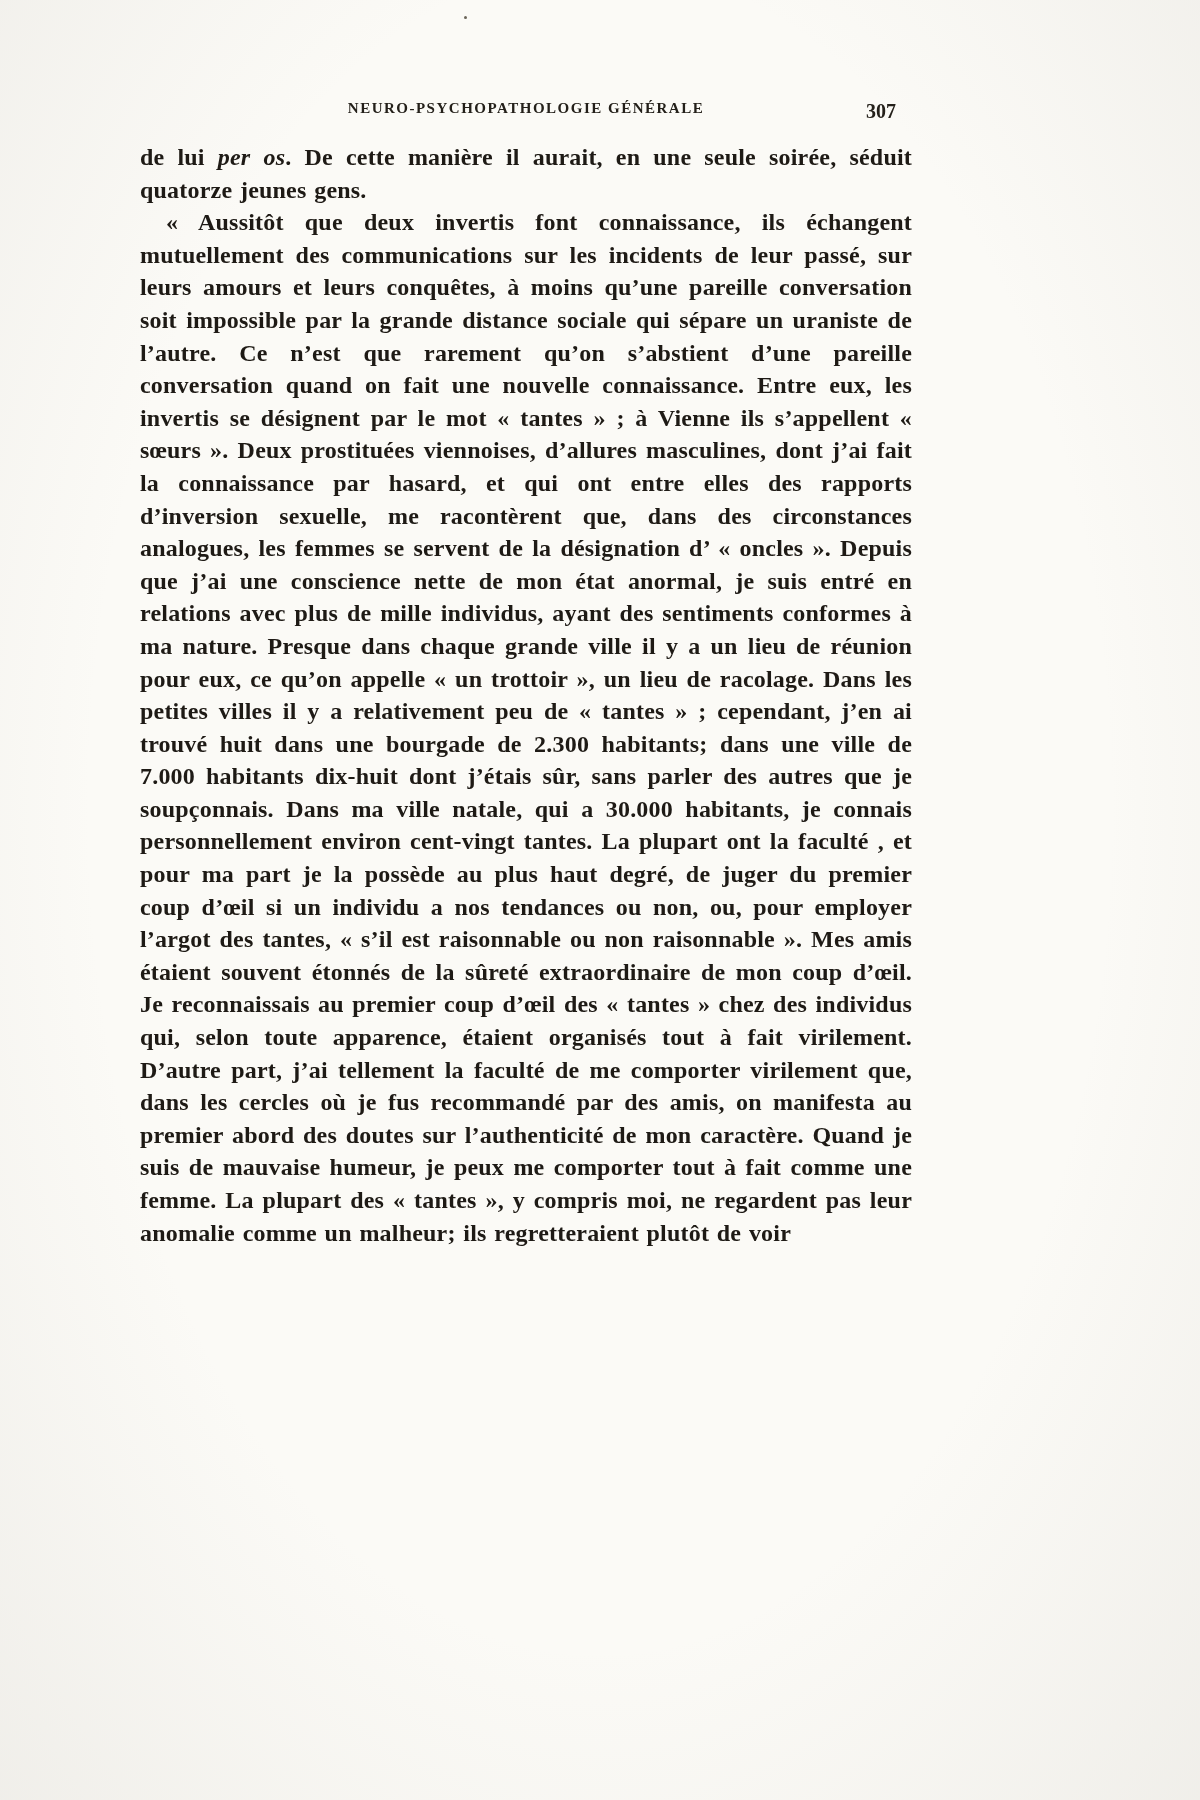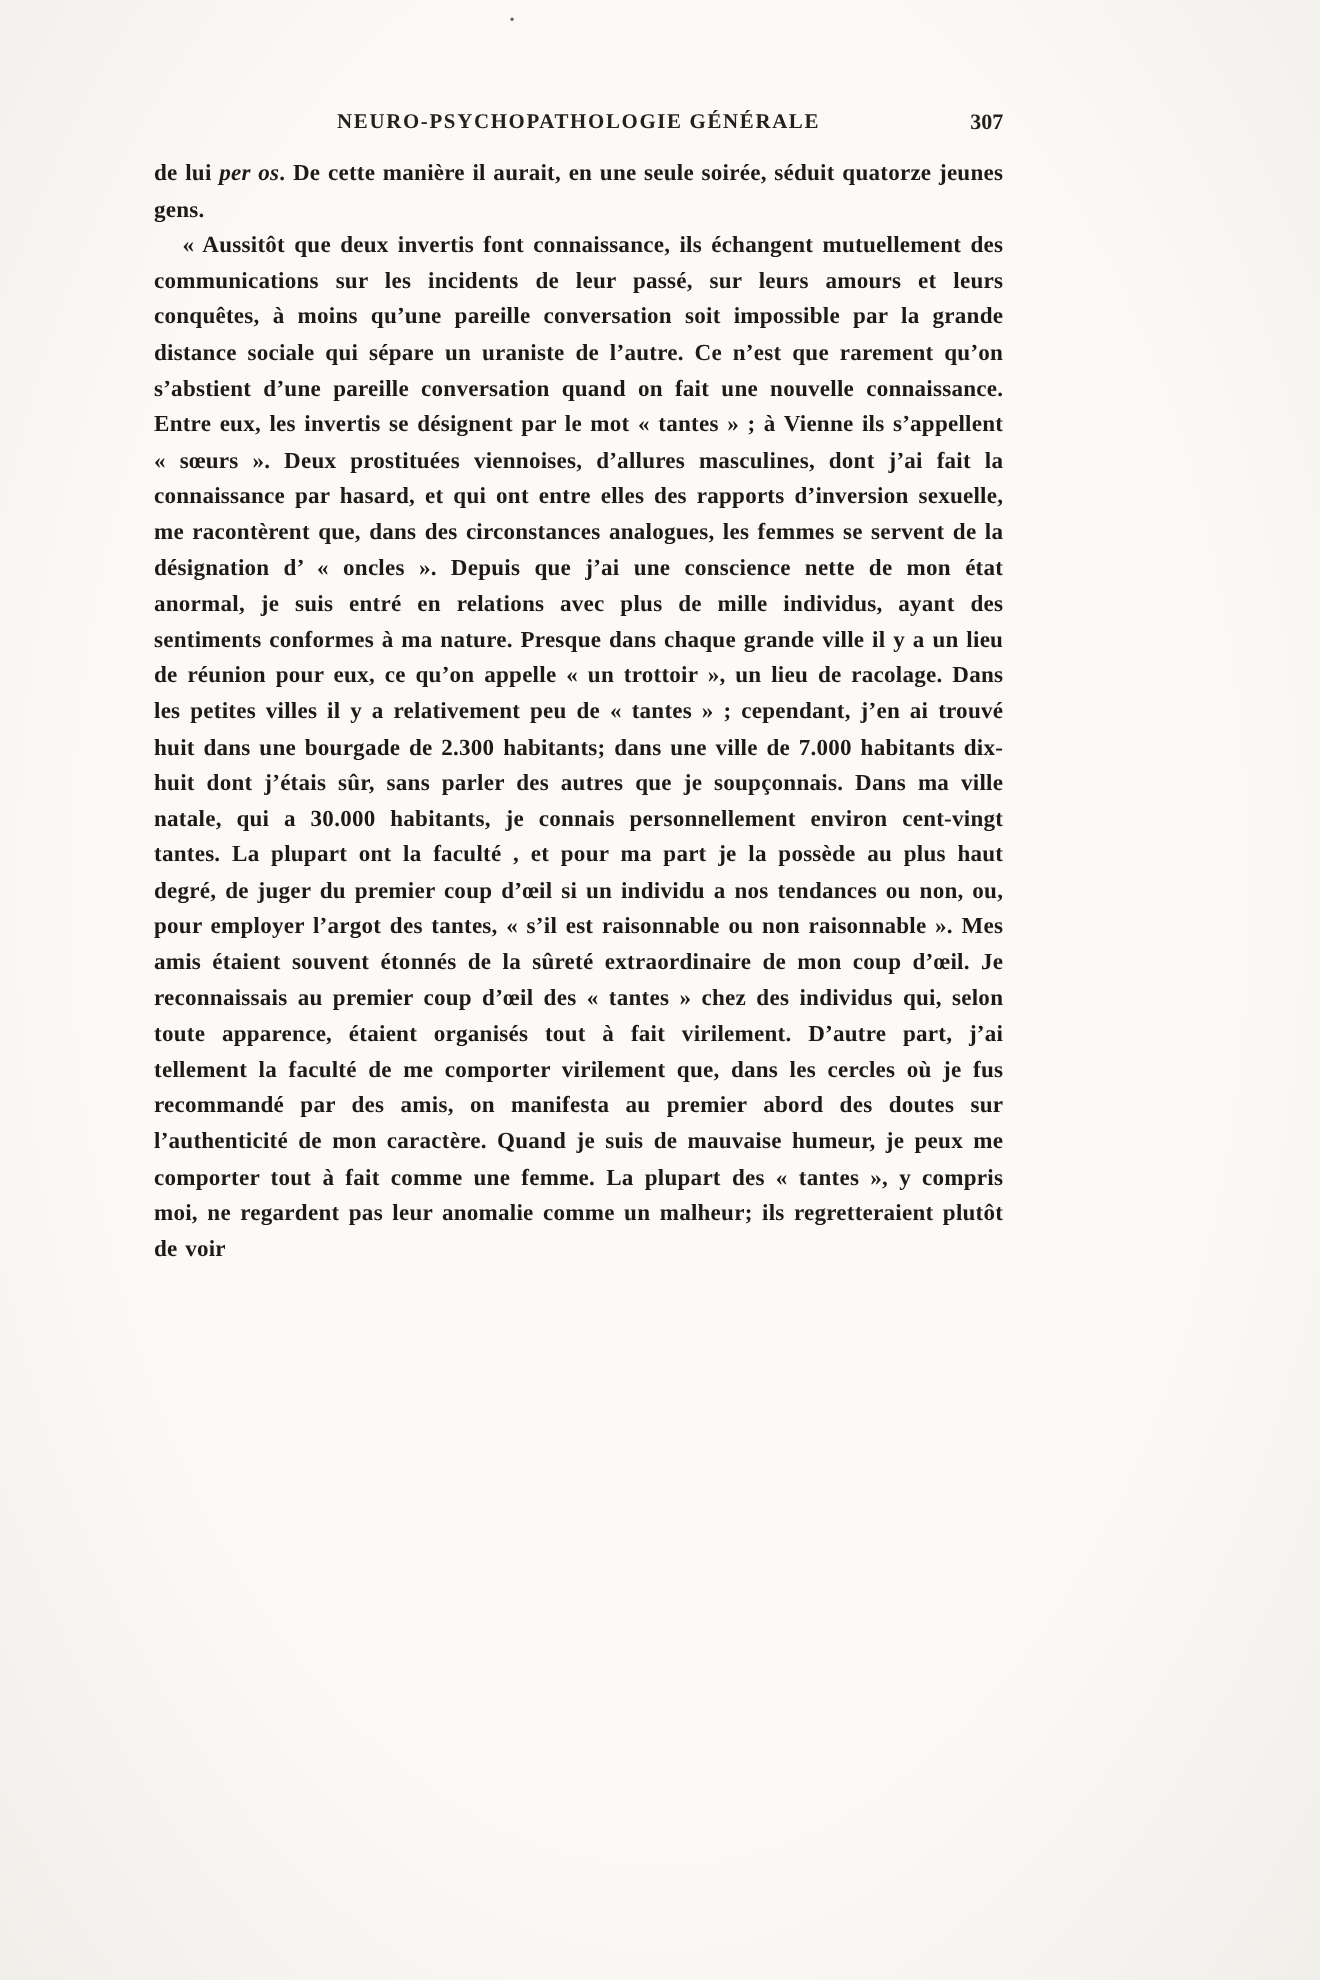--- a/index.html
+++ b/index.html
@@ -34,39 +34,39 @@
     position: absolute;
     left: 140px;
     top: 100px;
     width: 772px;
     display: flex;
     align-items: baseline;
   }
   .running-title {
     flex: 1;
     text-align: center;
-    font-size: 19px;
+    font-size: 15px;
     font-weight: 700;
     letter-spacing: 1.5px;
     color: #24201a;
   }
   .page-number {
     position: absolute;
-    right: 0;
+    right: 16px;
     top: 0;
     font-size: 20px;
     font-weight: 700;
     color: #24201a;
   }
   .page-body {
     position: absolute;
     left: 140px;
     top: 141px;
     width: 772px;
-    font-size: 21px;
+    font-size: 24px;
     line-height: 32.6px;
     font-weight: 700;
     text-align: justify;
     letter-spacing: 0.2px;
     word-spacing: 1.5px;
     color: #1e1a15;
   }
   .para {
     margin: 0;
   }

